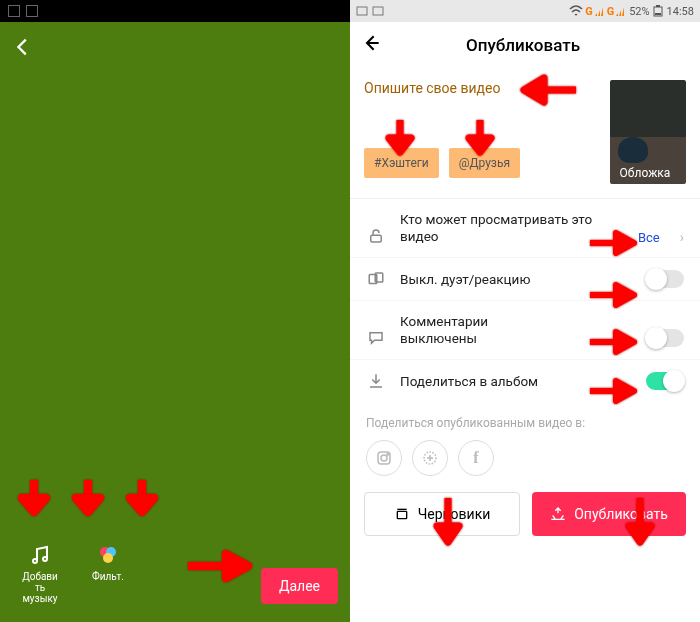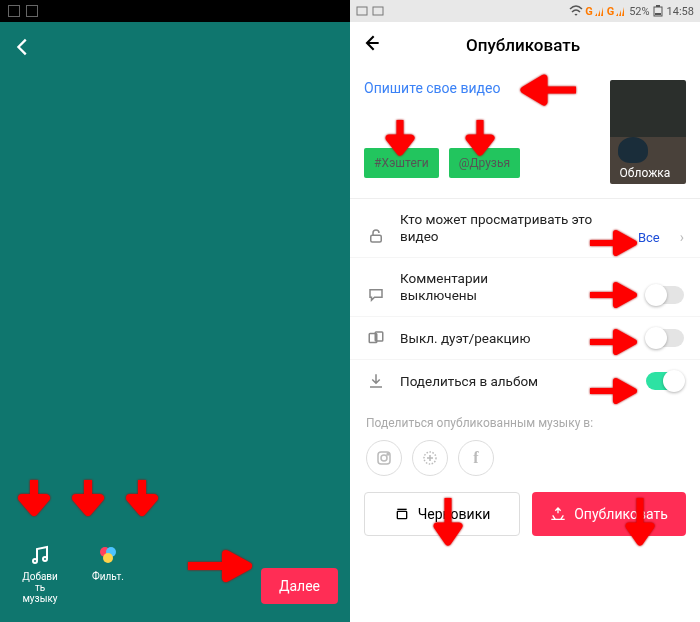--- a/index.html
+++ b/index.html
@@ -1,19 +1,19 @@
 <!DOCTYPE html>
 <html><head>
 <meta charset="utf-8">
 <style>
   * { box-sizing: border-box; margin: 0; padding: 0; font-family: -apple-system, Roboto, Arial, sans-serif; }
   html, body { width: 700px; height: 622px; overflow: hidden; }
   .wrap { display: flex; width: 700px; height: 622px; }
   .pane { width: 350px; height: 622px; position: relative; }
-  .left { background: #0f766e; color: #fff; }
+  .left { background: #4d7c0f; color: #fff; }
   .right { background: #fff; color: #000; display: flex; flex-direction: column; }
 
   
   .left-status { height: 22px; background: #000; display: flex; align-items: center; padding: 0 8px; gap: 6px; }
   .status-ic { width: 12px; height: 12px; border: 1px solid #666; }
   .left .back { position: absolute; top: 36px; left: 12px; color: #fff; font-size: 22px; }
   .left-bottom { position: absolute; bottom: 18px; left: 0; right: 0; display: flex; align-items: flex-end; padding: 0 12px; }
   .tools { display: flex; gap: 12px; }
   .tool { display: flex; flex-direction: column; align-items: center; width: 56px; color: #fff; font-size: 10px; text-align: center; }
   .tool svg { width: 24px; height: 24px; margin-bottom: 4px; }
@@ -22,23 +22,23 @@
   
   .r-status { height: 22px; background: #e8e8e8; display: flex; align-items: center; padding: 0 6px; font-size: 11px; color: #555; }
   .r-status .spacer { flex: 1; }
   .sig { color: #ff7a00; font-weight: bold; margin: 0 2px; }
   .r-header { display: flex; align-items: center; height: 46px; padding: 0 12px; }
   .r-header .title { flex: 1; text-align: center; font-size: 17px; font-weight: 500; color: #000; margin-left: -24px; }
   .r-back { font-size: 20px; color: #000; }
 
   .compose { display: flex; padding: 12px 14px 8px; gap: 10px; }
   .compose-left { flex: 1; display: flex; flex-direction: column; }
-  .desc-field { color: #3b82f6; font-size: 14px; min-height: 56px; }
+  .desc-field { color: #a16207; font-size: 14px; min-height: 56px; }
   .chips { display: flex; gap: 10px; margin-top: 12px; }
-  .chip { background: #22c55e; color: #555; font-size: 12px; padding: 8px 10px; border-radius: 2px; }
+  .chip { background: #fdba74; color: #555; font-size: 12px; padding: 8px 10px; border-radius: 2px; }
   .cover { width: 76px; height: 104px; background: linear-gradient(180deg,#2b2f2c 0%, #2b2f2c 55%, #49413a 55%, #49413a 100%); position: relative; border-radius: 2px; }
   .cover::before { content:""; position:absolute; top:55%; left:8px; width:30px; height:26px; background:#1a2d3a; border-radius:50% 50% 40% 40%; }
   .cover-label { position: absolute; bottom: 4px; left: 0; right: 6px; text-align: center; color: #fff; font-size: 12px; }
 
   .settings { border-top: 1px solid #eee; margin-top: 6px; }
   .row { display: flex; align-items: flex-end; padding: 12px 16px; gap: 14px; border-bottom: 1px solid #f5f5f5; }
   .row-ic { width: 20px; color: #666; flex: 0 0 20px; display:flex; align-items:center; justify-content:center;}
   .row-ic svg { width: 18px; height: 18px; }
   .row-label { flex: 1; font-size: 13.5px; color: #222; line-height: 1.25; }
   .row-val { color: #1d4ed8; font-size: 13px; }
@@ -175,50 +175,50 @@
               <path d="M8 11 V8 a4 4 0 0 1 8 0"></path>
             </svg>
           </span>
         <div class="row-label">Кто может просматривать это видео</div>
         <span class="row-val">Все</span>
         <span class="chev">›</span>
       </div>
       <div class="row">
         <span class="row-ic">
             <svg viewBox="0 0 24 24" fill="none" stroke="#888" stroke-width="2">
+              <rect x="3" y="6" width="10" height="12" rx="1"></rect>
+              <rect x="11" y="4" width="10" height="12" rx="1"></rect>
+            </svg>
+          </span>
+        <div class="row-label">Выкл. дуэт/реакцию</div>
+        <div class="toggle"></div>
+      </div>
+      <div class="row">
+        <span class="row-ic">
+            <svg viewBox="0 0 24 24" fill="none" stroke="#888" stroke-width="2">
               <path d="M4 5 h16 v10 h-10 l-4 4 v-4 h-2 z"></path>
             </svg>
           </span>
         <div class="row-label" style="white-space:pre-line">Комментарии
 выключены</div>
         <div class="toggle"></div>
       </div>
-      <div class="row">
-        <span class="row-ic">
-            <svg viewBox="0 0 24 24" fill="none" stroke="#888" stroke-width="2">
-              <rect x="3" y="6" width="10" height="12" rx="1"></rect>
-              <rect x="11" y="4" width="10" height="12" rx="1"></rect>
-            </svg>
-          </span>
-        <div class="row-label">Выкл. дуэт/реакцию</div>
-        <div class="toggle"></div>
-      </div>
       <div class="row" style="border-bottom:none">
         <span class="row-ic">
             <svg viewBox="0 0 24 24" fill="none" stroke="#888" stroke-width="2">
               <path d="M12 3 v12 M7 10 l5 5 l5 -5 M4 20 h16"></path>
             </svg>
           </span>
         <div class="row-label">Поделиться в альбом</div>
         <div class="toggle on"></div>
       </div>
     </div>
 
     <div class="share">
-      <div class="share-label">Поделиться опубликованным музыку в:</div>
+      <div class="share-label">Поделиться опубликованным видео в:</div>
       <div class="share-icons">
         <div class="circ">
             <svg viewBox="0 0 24 24" width="18" height="18" fill="none" stroke="#bbb" stroke-width="2">
               <rect x="4" y="4" width="16" height="16" rx="4"></rect>
               <circle cx="12" cy="12" r="4"></circle>
               <circle cx="17" cy="7" r="1" fill="#bbb"></circle>
             </svg>
           </div>
         <div class="circ">
             <svg viewBox="0 0 24 24" width="18" height="18" fill="none" stroke="#bbb" stroke-width="2" stroke-dasharray="2 2">

